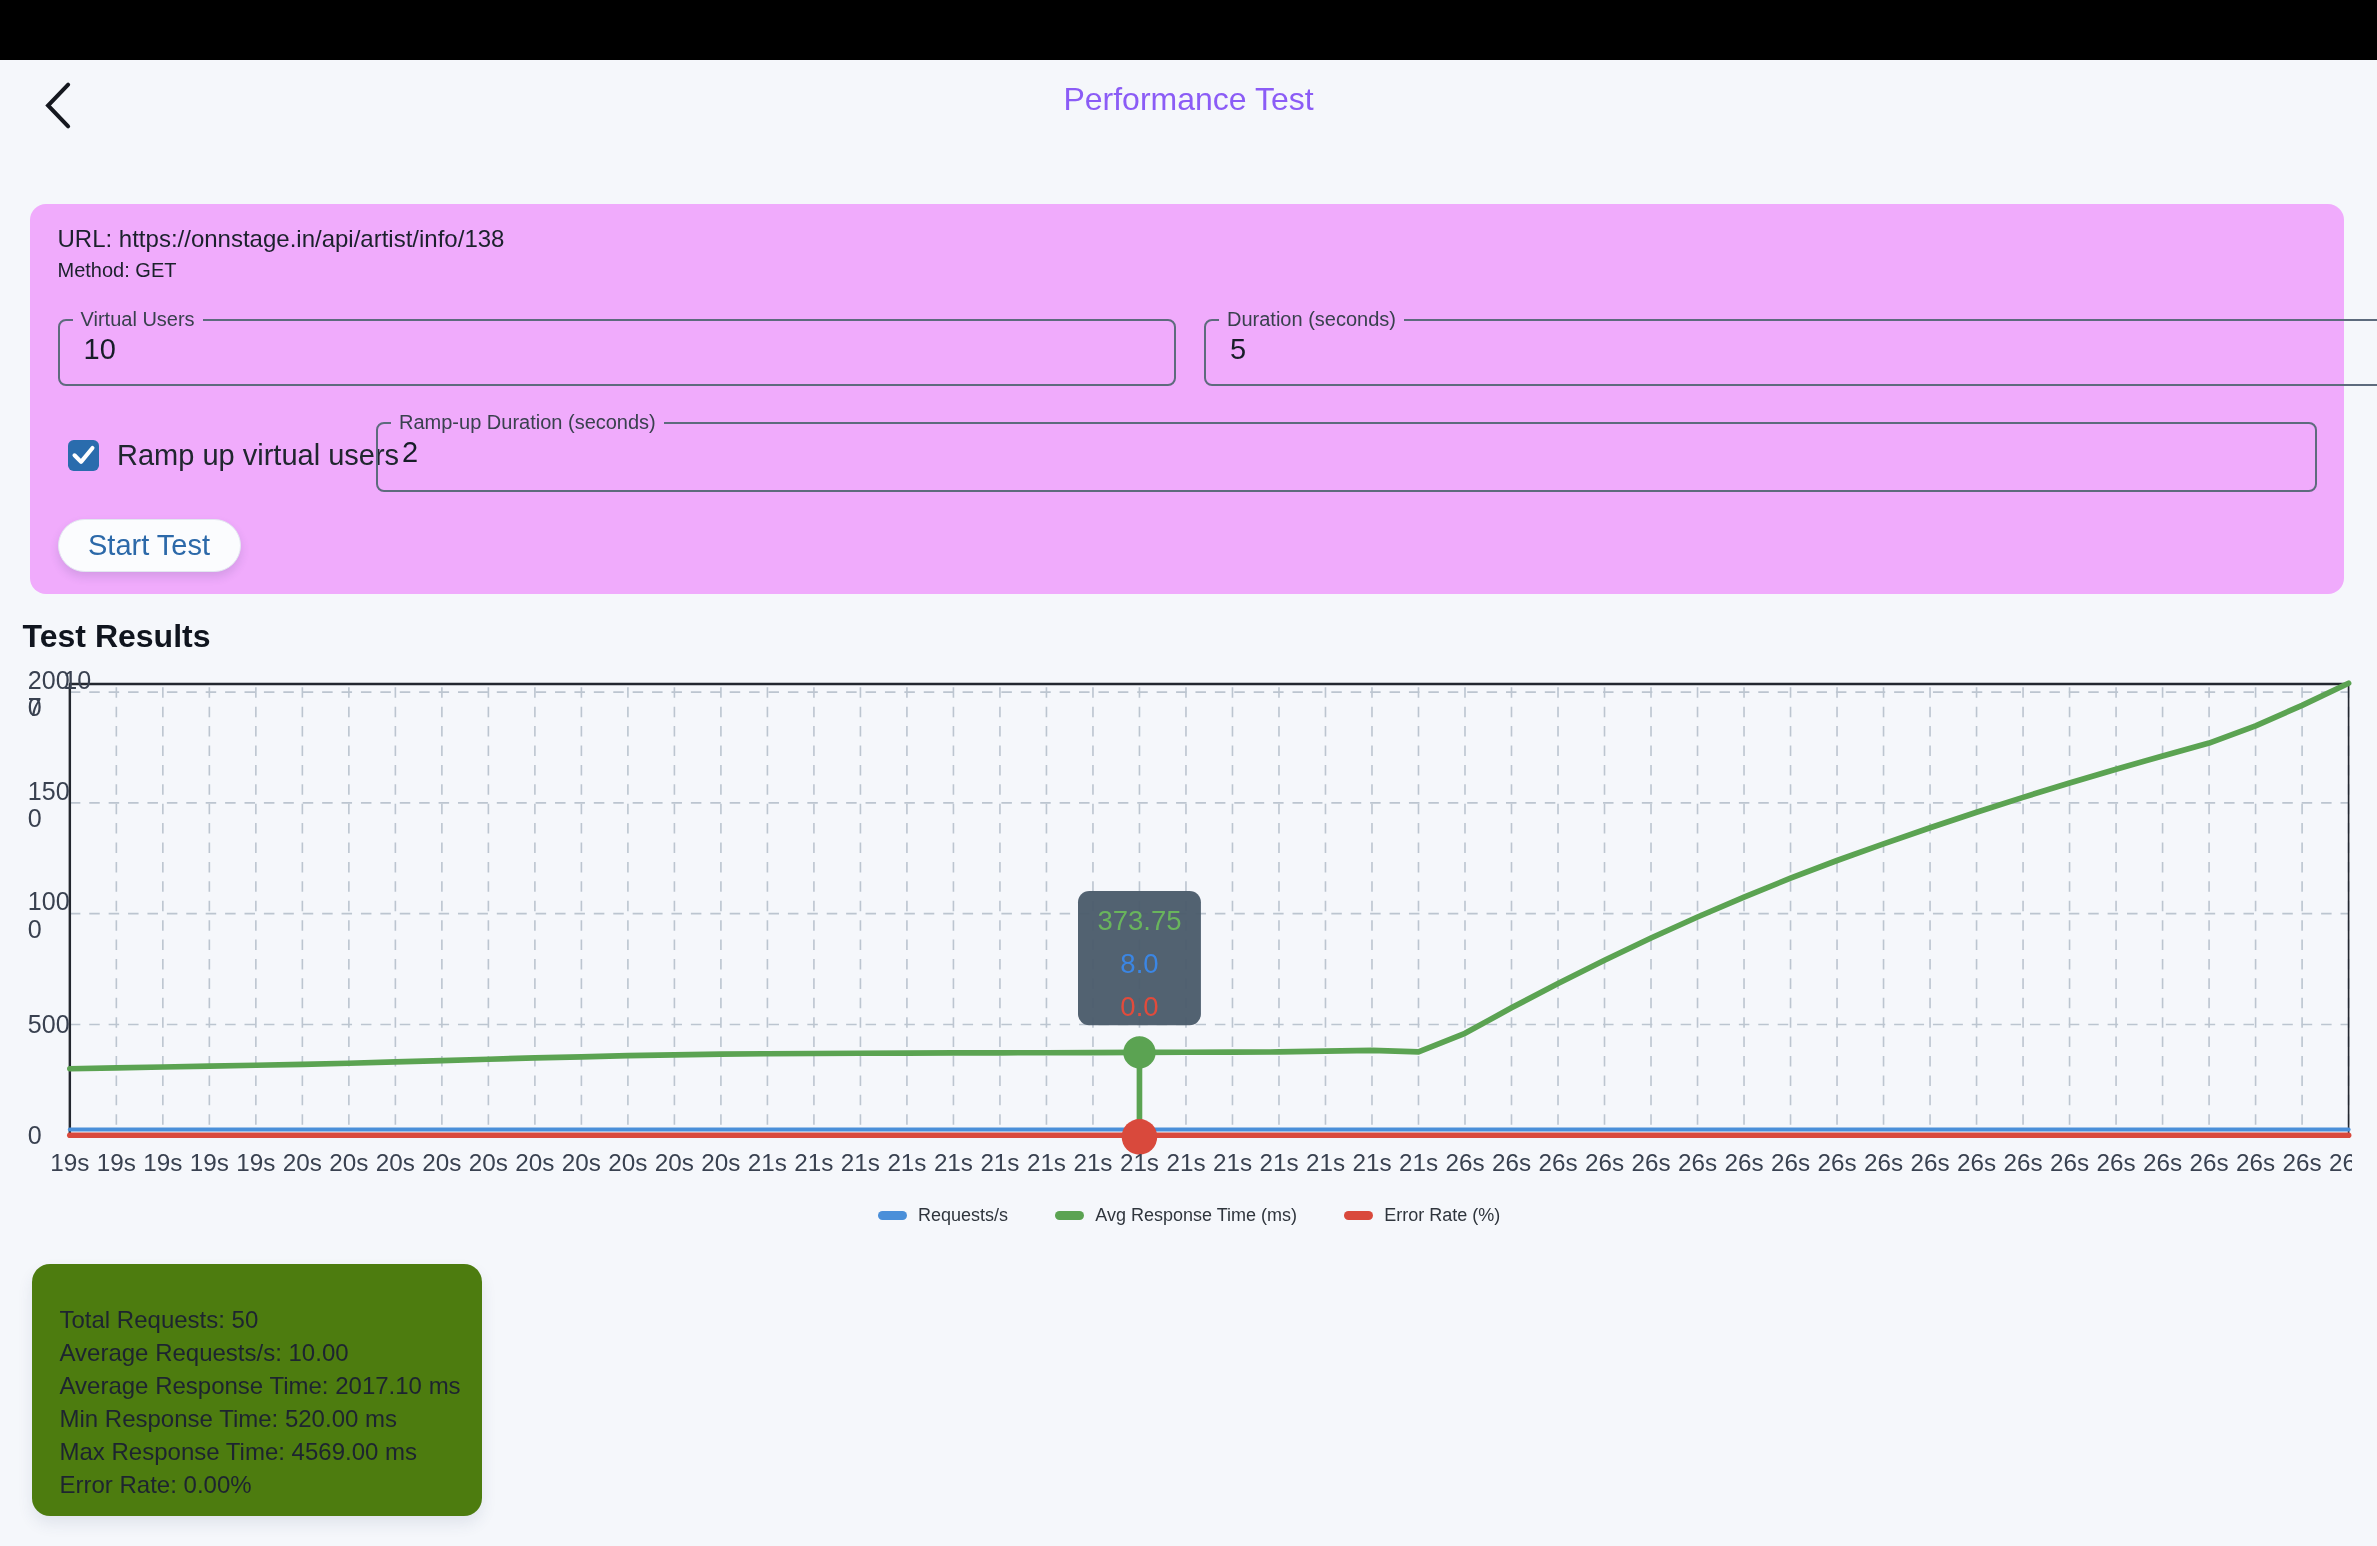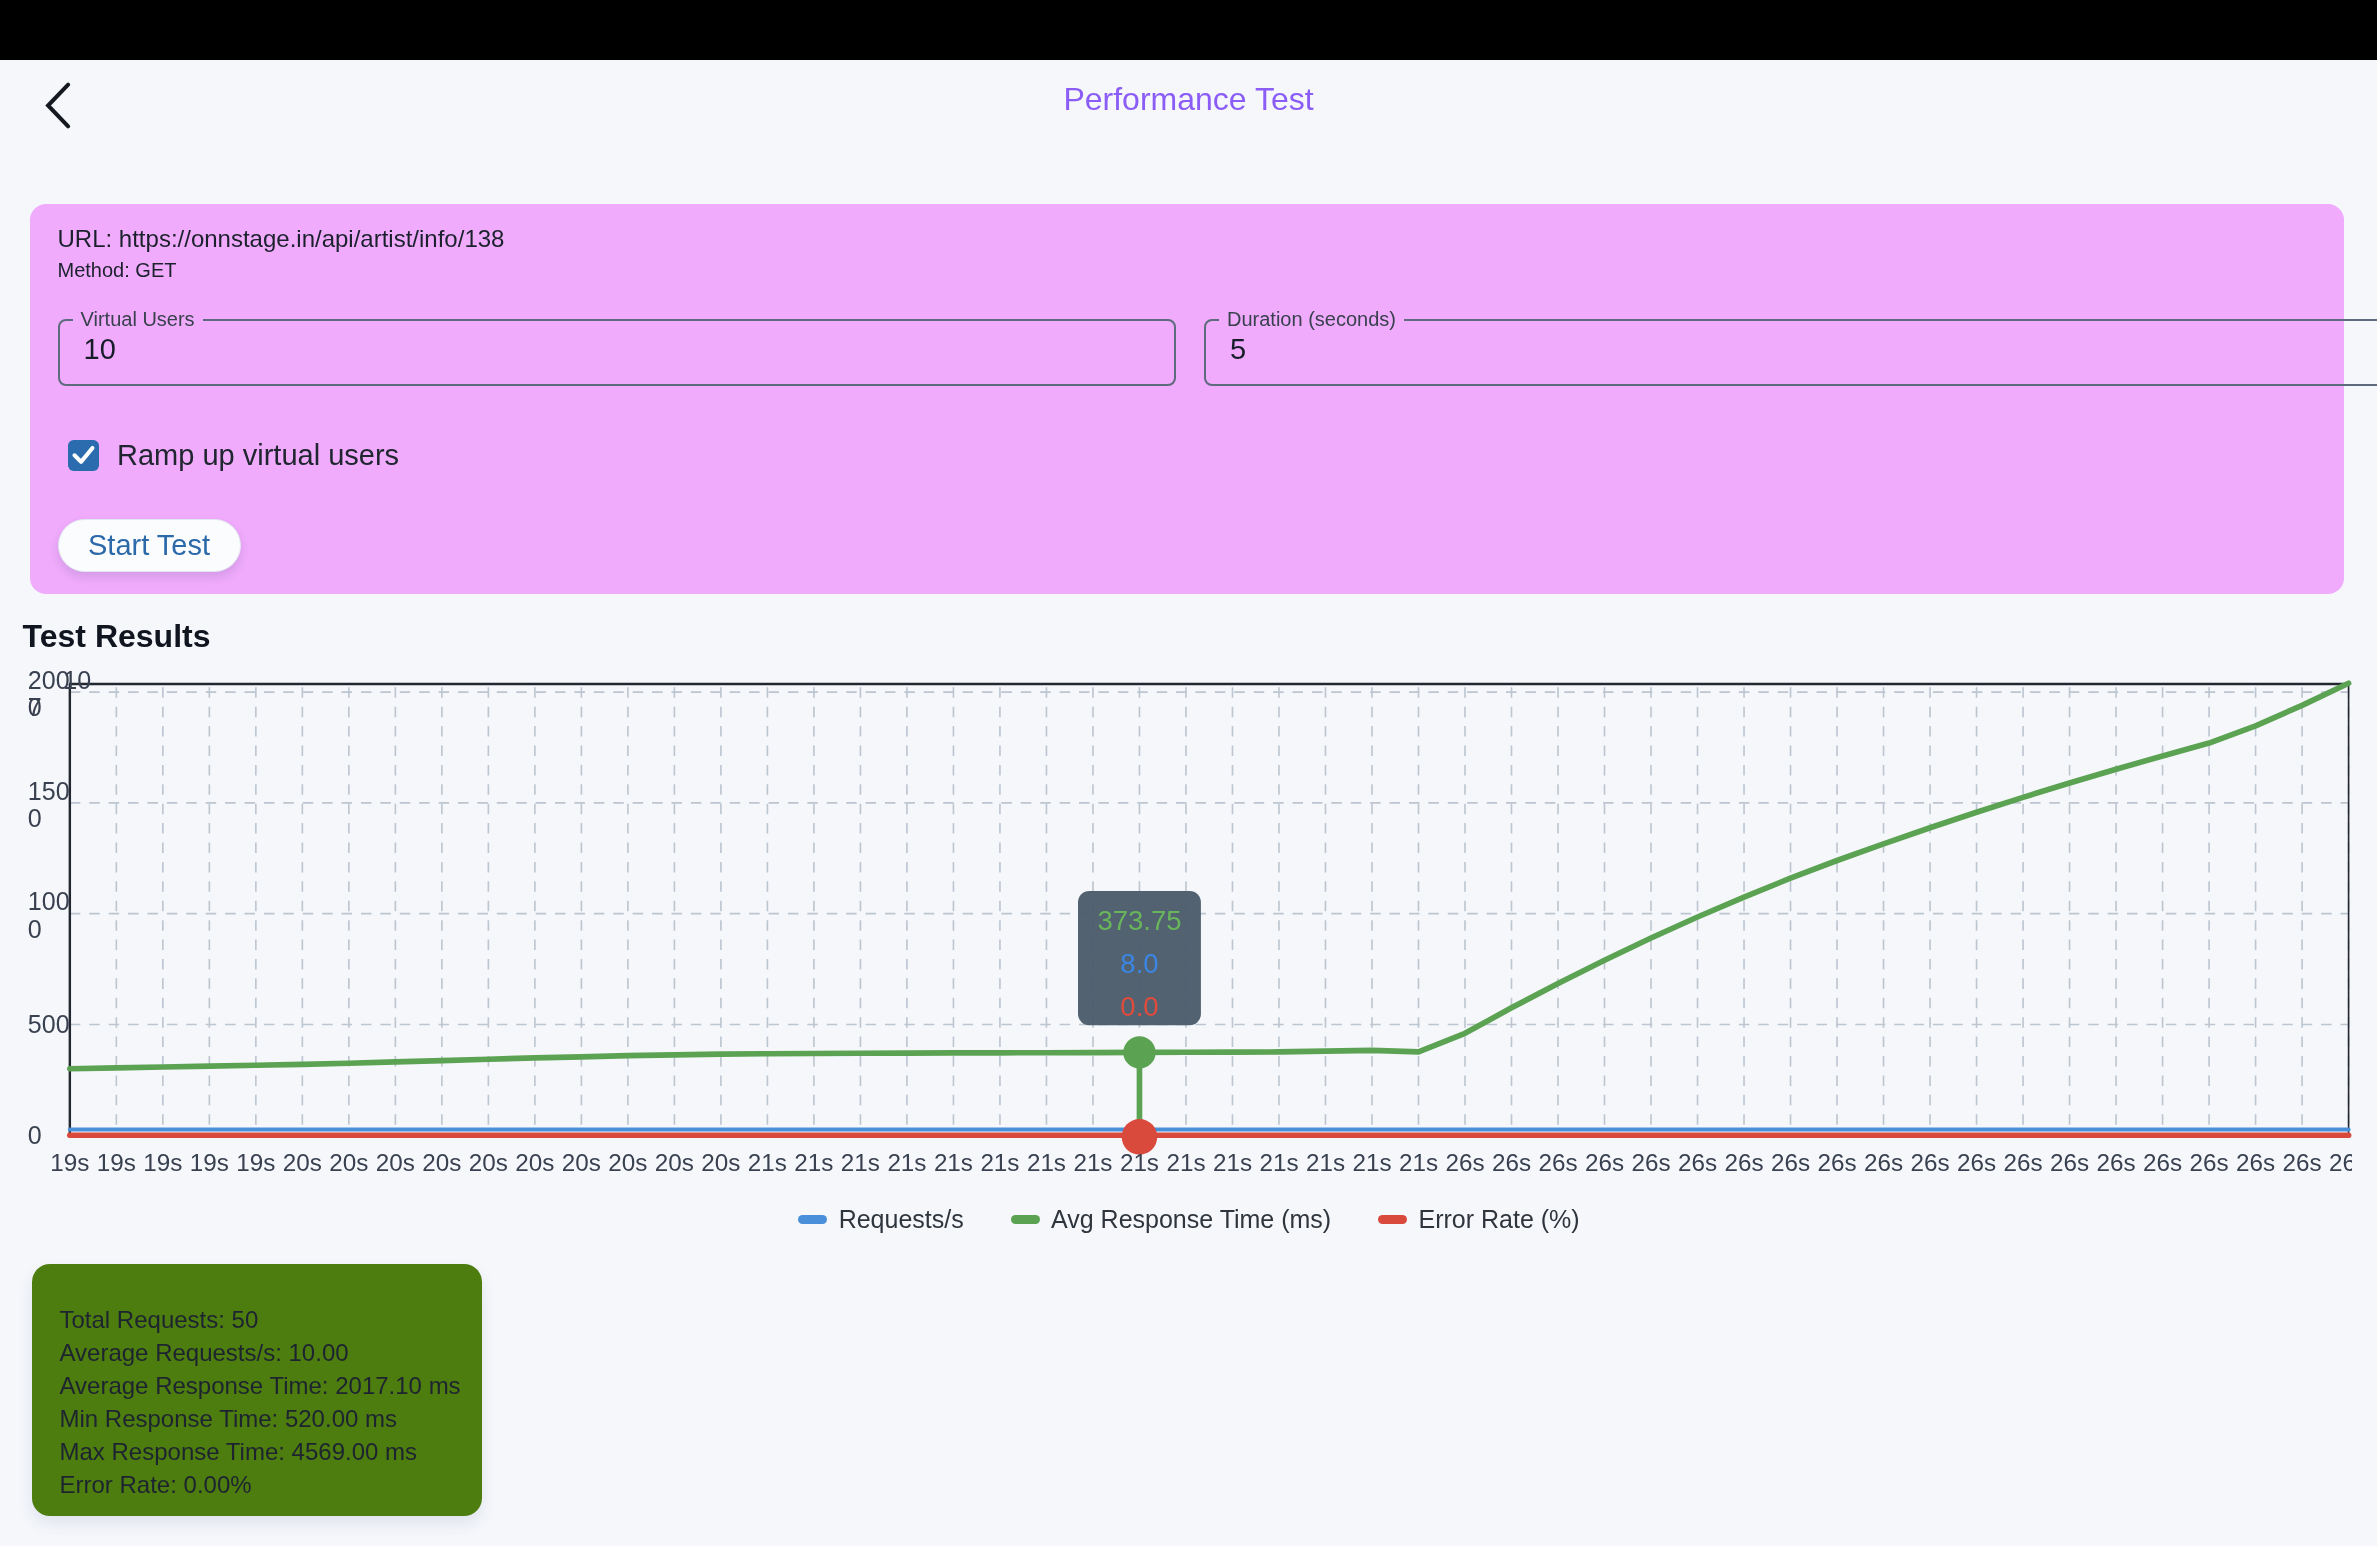--- a/index.html
+++ b/index.html
@@ -33,21 +33,21 @@
   .checkbox-label{margin-left:18px;font-size:29px;color:#20262f;white-space:nowrap;}
   .start-btn{position:absolute;left:27.5px;top:315px;width:183px;height:53px;border-radius:27px;
     background:#fbfcfe;border:1.6px solid #e3e8f0;box-shadow:0 4.9px 9.7px rgba(40,60,100,.14);
     font-family:Liberation Sans, sans-serif;font-size:29px;color:#2c69a9;cursor:pointer;}
   .results-title{position:absolute;left:22.6px;top:618px;font-size:32px;font-weight:700;color:#10151f;}
   .chart-wrap{position:absolute;left:26px;top:663px;width:2326px;height:524px;}
   .legend{position:absolute;left:26px;top:1205px;width:2326px;display:flex;
     justify-content:center;align-items:center;gap:47px;}
   .legend-item{display:flex;align-items:center;gap:11.3px;cursor:pointer;}
   .legend-swatch{width:29px;height:9.7px;border-radius:4.9px;display:inline-block;}
-  .legend-label{font-size:25px;color:#2f353d;}
+  .legend-label{font-size:18px;color:#2f353d;}
   .summary-card{position:absolute;left:32px;top:1264px;width:450px;height:252px;
     background:#4d7c0f;border-radius:18px;box-shadow:0 8px 14.6px rgba(50,70,110,.10);
     box-sizing:border-box;padding:39px 27.5px;}
   .summary-line{font-size:24px;color:#1d2430;line-height:33px;white-space:nowrap;}
 </style>
 </head>
 <body>
 
 <div class="topbar"></div>
 
@@ -79,20 +79,24 @@
     <div class="checkbox">
       <span>
         <svg width="31" height="31" viewBox="0 0 38 38">
           <polyline points="8,20 16,28 30,11" fill="none" stroke="#ffffff" stroke-width="5" stroke-linecap="round" stroke-linejoin="round"></polyline>
         </svg>
       </span>
     </div>
     <div class="checkbox-label">Ramp up virtual users</div>
   </div>
 
+  <fieldset class="outlined f-ramp">
+    <legend>Ramp-up Duration (seconds)</legend>
+    <input value="2" style="">
+  </fieldset>
 
   <button class="start-btn">Start Test</button>
 </div>
 
 <div class="results-title">Test Results</div>
 
 <div class="chart-wrap">
   <svg id="chart-svg" width="2326" height="524" viewBox="0 0 2876 648">
       <line x1="54" y1="30" x2="54" y2="582" stroke="#bcc5d0" stroke-width="2" stroke-dasharray="13 11"></line>
       <line x1="111.51020408163265" y1="30" x2="111.51020408163265" y2="582" stroke="#bcc5d0" stroke-width="2" stroke-dasharray="13 11"></line>

